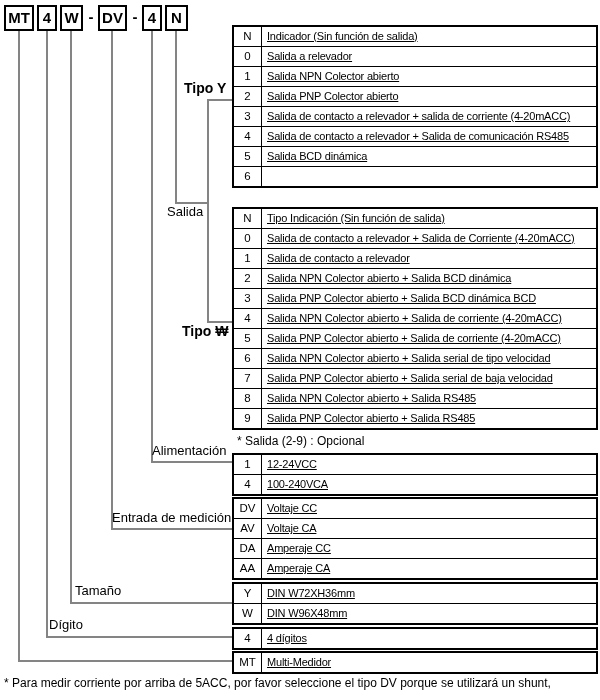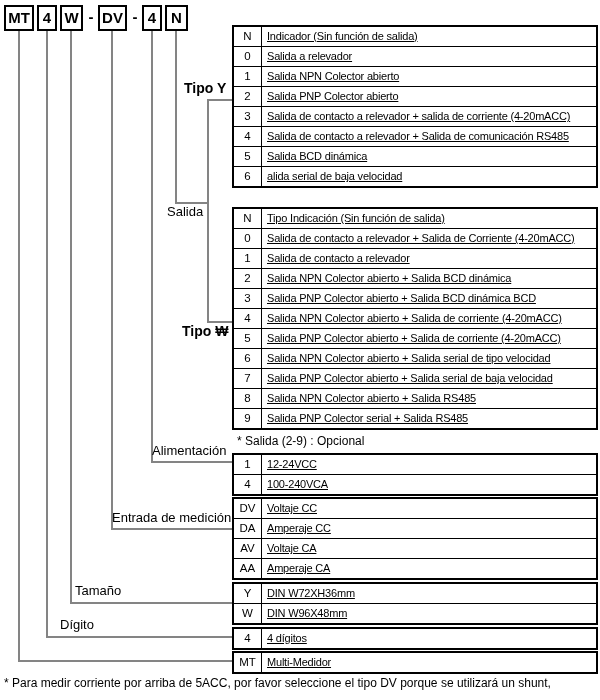--- a/index.html
+++ b/index.html
@@ -71,21 +71,21 @@
   <div class="vline" style="left:207px;top:99px;height:224px;"></div>
   <div class="hline" style="left:207px;top:99px;width:25px;"></div>
   <div class="hline" style="left:207px;top:321px;width:25px;"></div>
 
   <div class="blabel bold" style="left:184px;top:81px;">Tipo Y</div>
   <div class="blabel" style="left:167px;top:205px;">Salida</div>
   <div class="blabel bold" style="left:182px;top:324px;">Tipo ₩</div>
   <div class="blabel" style="left:152px;top:444px;text-align:center;">Alimentación</div>
   <div class="blabel" style="left:112px;top:511px;">Entrada de medición</div>
   <div class="blabel" style="left:75px;top:584px;">Tamaño</div>
-  <div class="blabel" style="left:49px;top:618px;margin-left:11px;">Dígito</div>
+  <div class="blabel" style="left:49px;top:618px;">Dígito</div>
 
   <div class="mtable" style="top:25px;">
       <div class="mrow">
         <span class="code">N</span>
         <span class="desc">Indicador (Sin función de salida)</span>
       </div>
       <div class="mrow">
         <span class="code">0</span>
         <span class="desc">Salida a relevador</span>
       </div>
@@ -104,21 +104,20 @@
       <div class="mrow">
         <span class="code">4</span>
         <span class="desc">Salida de contacto a relevador + Salida de comunicación RS485</span>
       </div>
       <div class="mrow">
         <span class="code">5</span>
         <span class="desc">Salida BCD dinámica</span>
       </div>
       <div class="mrow">
         <span class="code">6</span>
-        <span class="desc">alida serial de baja velocidad</span>
       </div>
     </div>
 
   <div class="mtable" style="top:207px;">
       <div class="mrow">
         <span class="code">N</span>
         <span class="desc">Tipo Indicación (Sin función de salida)</span>
       </div>
       <div class="mrow">
         <span class="code">0</span>
@@ -151,49 +150,49 @@
       <div class="mrow">
         <span class="code">7</span>
         <span class="desc">Salida PNP Colector abierto + Salida serial de baja velocidad</span>
       </div>
       <div class="mrow">
         <span class="code">8</span>
         <span class="desc">Salida NPN Colector abierto + Salida RS485</span>
       </div>
       <div class="mrow">
         <span class="code">9</span>
-        <span class="desc">Salida PNP Colector serial + Salida RS485</span>
+        <span class="desc">Salida PNP Colector abierto + Salida RS485</span>
       </div>
     </div>
   <div class="note" style="left:237px;top:434px;">* Salida (2-9) : Opcional</div>
 
   <div class="mtable" style="top:453px;">
       <div class="mrow">
         <span class="code">1</span>
         <span class="desc">12-24VCC</span>
       </div>
       <div class="mrow">
         <span class="code">4</span>
         <span class="desc">100-240VCA</span>
       </div>
     </div>
   <div class="mtable" style="top:497px;">
       <div class="mrow">
         <span class="code">DV</span>
         <span class="desc">Voltaje CC</span>
       </div>
       <div class="mrow">
+        <span class="code">AV</span>
+        <span class="desc">Voltaje CA</span>
+      </div>
+      <div class="mrow">
         <span class="code">DA</span>
         <span class="desc">Amperaje CC</span>
       </div>
       <div class="mrow">
-        <span class="code">AV</span>
-        <span class="desc">Voltaje CA</span>
-      </div>
-      <div class="mrow">
         <span class="code">AA</span>
         <span class="desc">Amperaje CA</span>
       </div>
     </div>
   <div class="mtable" style="top:582px;">
       <div class="mrow">
         <span class="code">Y</span>
         <span class="desc">DIN W72XH36mm</span>
       </div>
       <div class="mrow">

